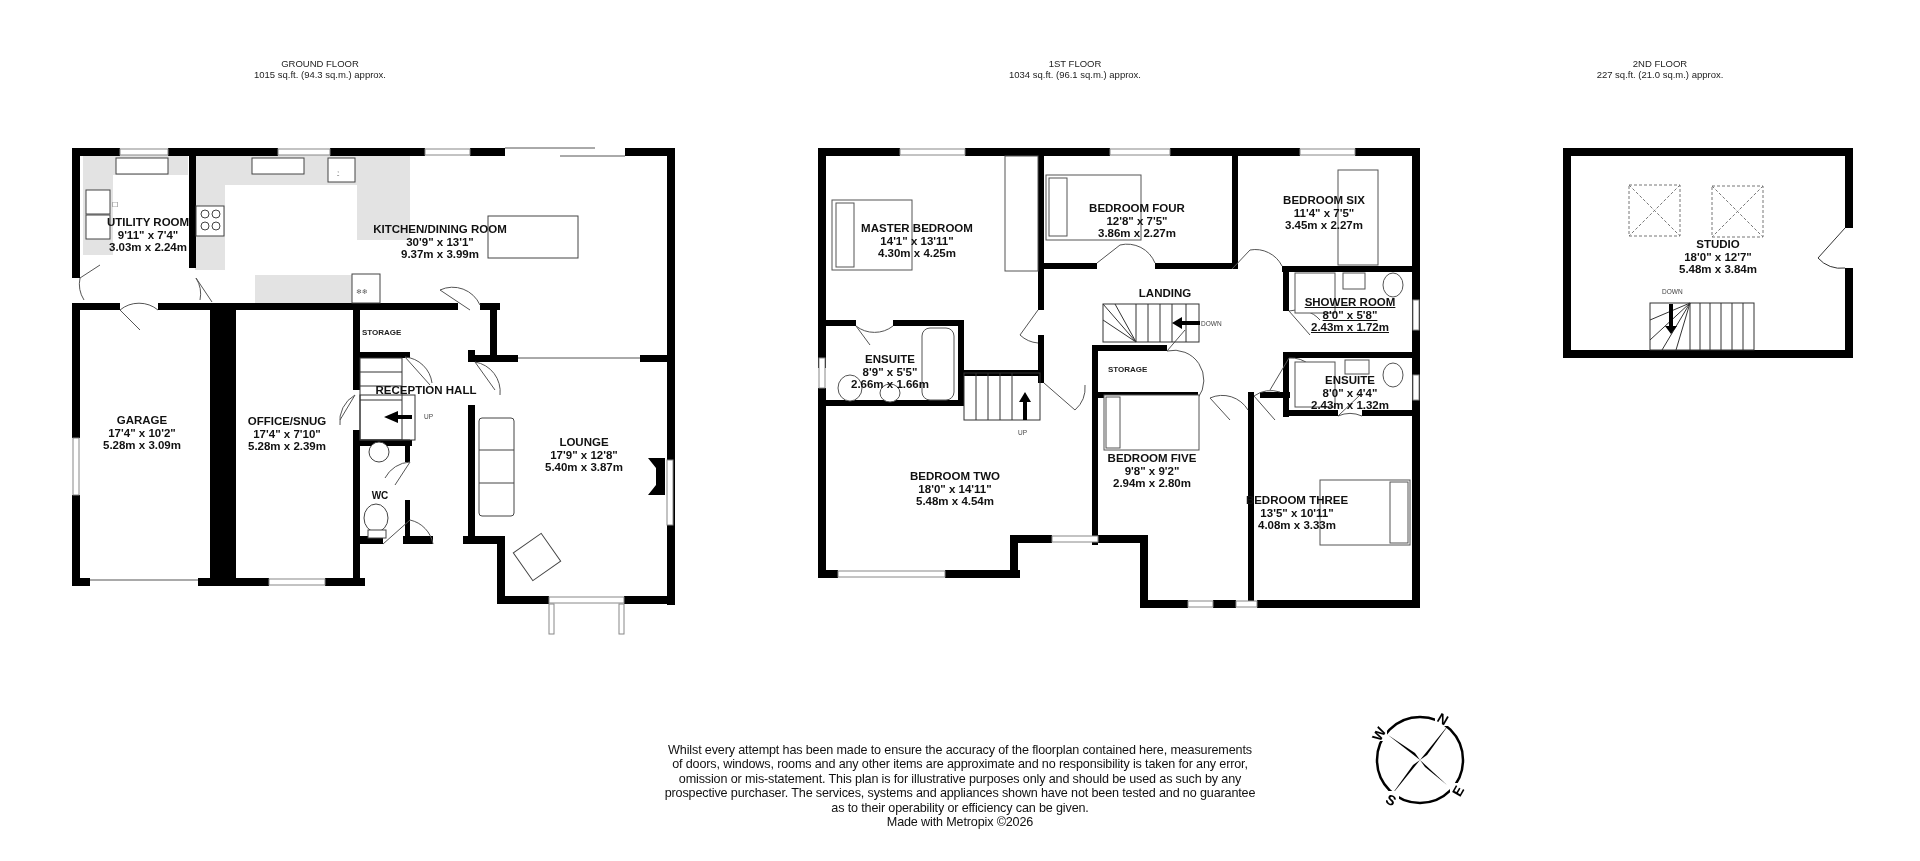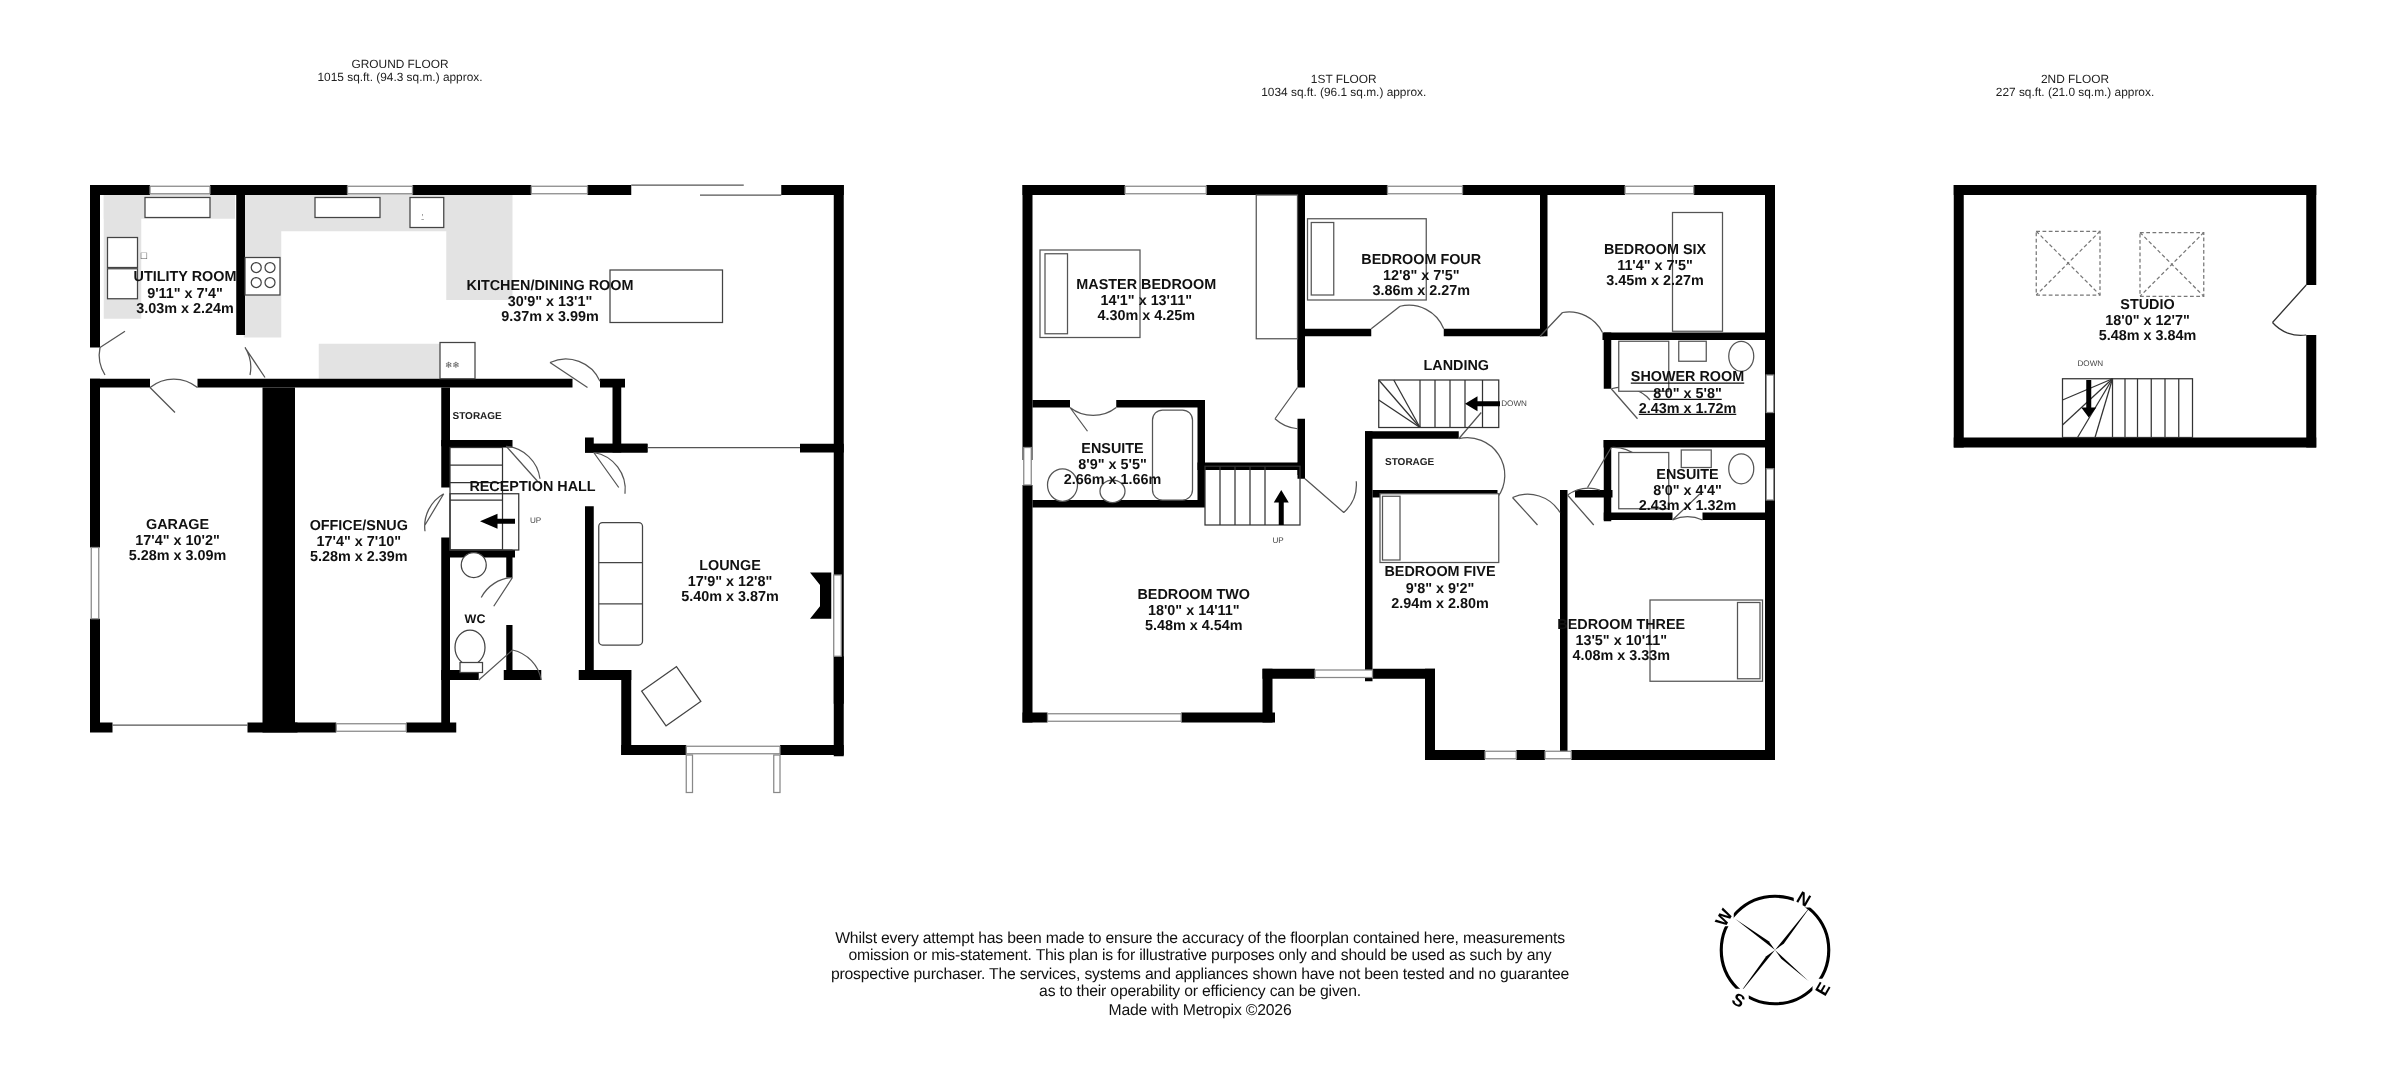--- a/index.html
+++ b/index.html
@@ -12,21 +12,21 @@
   .small-label { position: absolute; font-size: 8px; font-weight: bold; color: #222; white-space: nowrap; }
   .tiny-label { position: absolute; font-size: 6.5px; color: #444; white-space: nowrap; }
   .footer { position: absolute; left: 620px; top: 743px; width: 680px; text-align: center; }
   .footer .total { font-size: 17px; letter-spacing: -0.2px; margin-bottom: 5px; }
   .footer .disclaimer { font-size: 12.6px; line-height: 14.4px; letter-spacing: -0.15px; }
   .compass { position: absolute; left: 1365px; top: 705px; width: 110px; height: 110px; }
 </style>
 </head>
 <body>
 
-<div class="floor-caption" style="left:200px; top:46px; width:240px;text-align:center;">
+<div class="floor-caption" style="left:200px; top:58px; width:240px;text-align:center;">
   <span class="fc-title">GROUND FLOOR</span>
   <span>1015 sq.ft. (94.3 sq.m.) approx.</span>
 </div>
 <div class="floor-caption" style="left:955px; top:58px; width:240px;">
   <span class="fc-title">1ST FLOOR</span>
   <span>1034 sq.ft. (96.1 sq.m.) approx.</span>
 </div>
 <div class="floor-caption" style="left:1560px; top:58px; width:200px;">
   <span class="fc-title">2ND FLOOR</span>
   <span>227 sq.ft. (21.0 sq.m.) approx.</span>
@@ -349,21 +349,21 @@
 <div class="room-label" style="left:142px; top:414px;">
   <span>GARAGE</span>
   <span>17'4"  x 10'2"</span>
   <span>5.28m  x 3.09m</span>
 </div>
 <div class="room-label" style="left:287px; top:415px;">
   <span>OFFICE/SNUG</span>
   <span>17'4"  x 7'10"</span>
   <span>5.28m  x 2.39m</span>
 </div>
-<div class="room-label" style="left:584px; top:447px;text-align:center;">
+<div class="room-label" style="left:584px; top:436px;text-align:center;">
   <span>LOUNGE</span>
   <span>17'9"  x 12'8"</span>
   <span>5.40m  x 3.87m</span>
 </div>
 <div class="room-label" style="left:426px; top:384px;">
   <span>RECEPTION HALL</span>
 </div>
 <div class="small-label" style="left:362px; top:328px;">STORAGE</div>
 <div class="room-label" style="left:380px; top:490px; font-size:10px;">
   <span>WC</span>
@@ -425,20 +425,21 @@
 <div class="room-label" style="left:1718px; top:238px;">
   <span>STUDIO</span>
   <span>18'0"  x 12'7"</span>
   <span>5.48m  x 3.84m</span>
 </div>
 <div class="tiny-label" style="left:1662px; top:288px;">DOWN</div>
 
 <div class="footer">
   <div class="disclaimer">
     <div>Whilst every attempt has been made to ensure the accuracy of the floorplan contained here, measurements</div>
+    <div>of doors, windows, rooms and any other items are approximate and no responsibility is taken for any error,</div>
     <div>omission or mis-statement. This plan is for illustrative purposes only and should be used as such by any</div>
     <div>prospective purchaser. The services, systems and appliances shown have not been tested and no guarantee</div>
     <div>as to their operability or efficiency can be given.</div>
     <div>Made with Metropix ©2026</div>
   </div>
 </div>
 
 <svg class="compass" viewBox="0 0 110 110">
   <circle cx="55" cy="55" r="43" fill="none" stroke="#000" stroke-width="2.5"></circle>
   <polygon points="55,55 85,18 62,50" fill="#000"></polygon>

